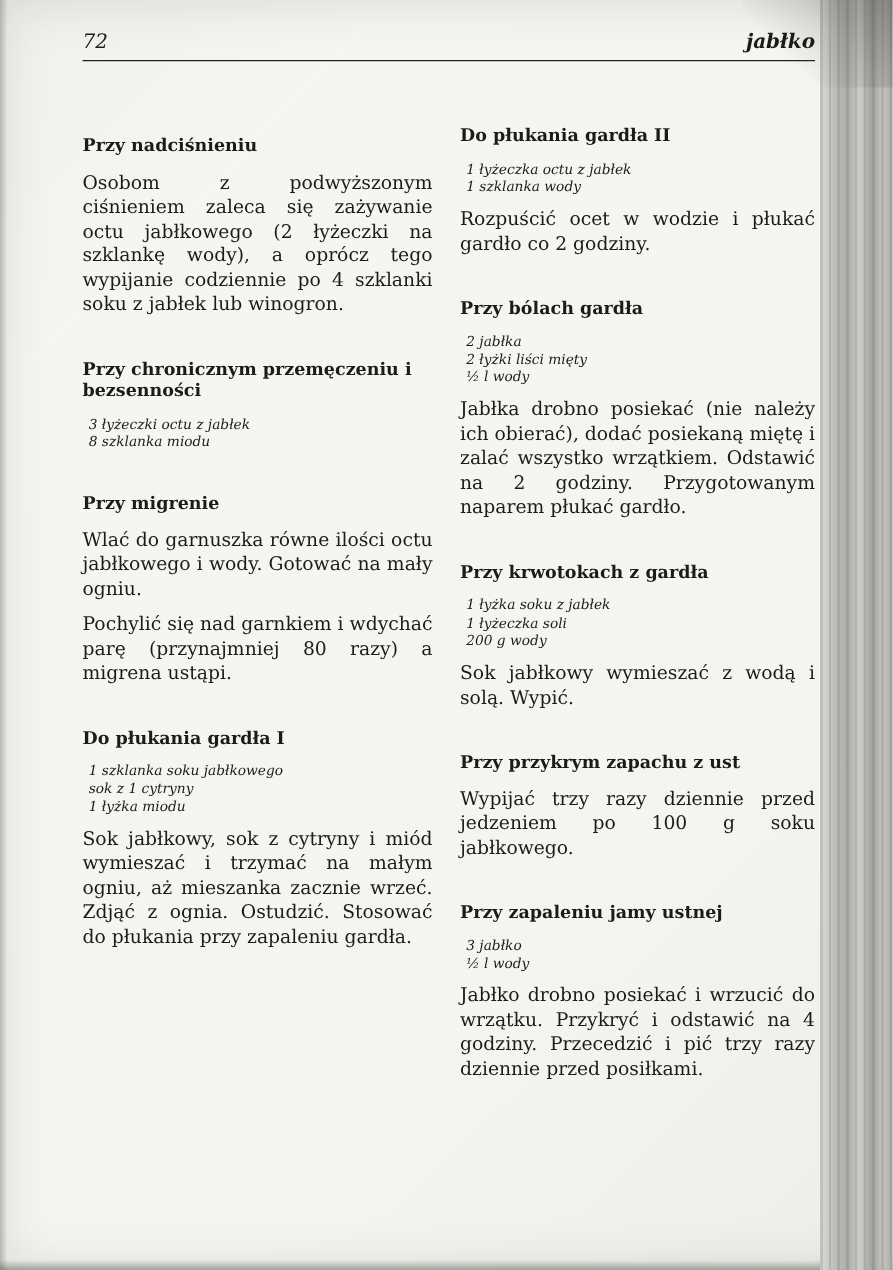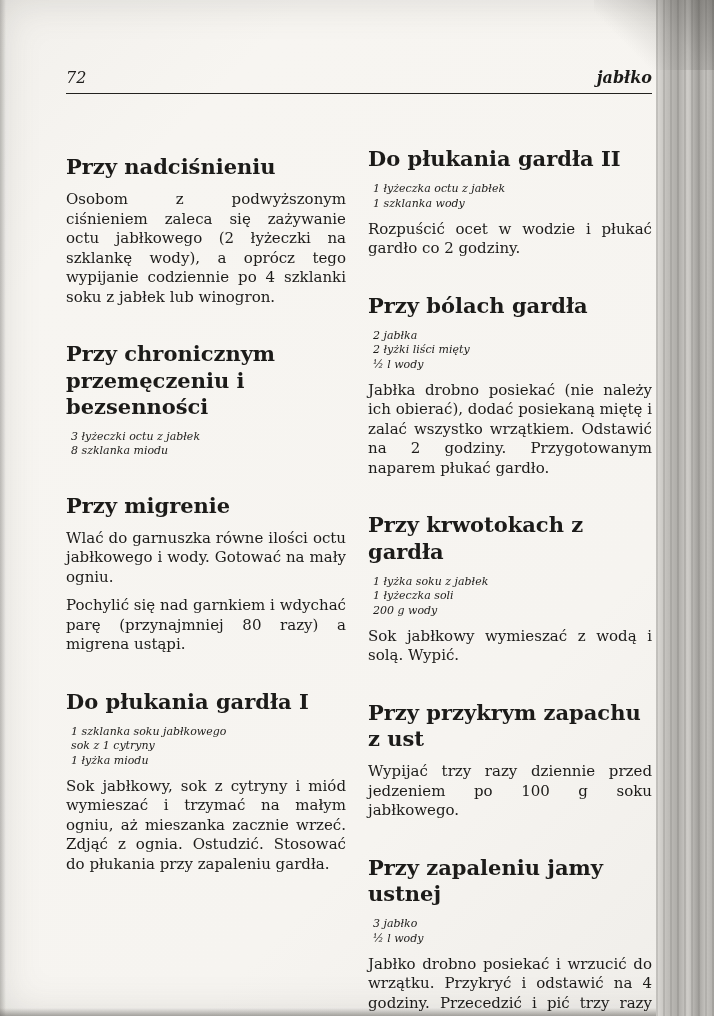--- a/index.html
+++ b/index.html
@@ -33,21 +33,21 @@
     background:linear-gradient(0deg,rgba(80,78,74,.45),rgba(80,78,74,0));
   }
   .left-edge{
     position:absolute;left:0;top:0;width:6px;height:100%;
     background:linear-gradient(90deg,rgba(80,78,74,.30),rgba(80,78,74,0));
   }
 
   .content{
     position:absolute;top:0;left:0;width:620px;height:100%;
     box-sizing:border-box;
-    padding:68px 0 0 66px;
+    padding:23px 0 0 66px;
   }
 
   .running-head{
     display:flex;justify-content:space-between;align-items:flex-end;
     width:586px;
     border-bottom:1.6px solid #23221f;
     padding-bottom:6px;
     margin-bottom:4px;
   }
   .page-number{font-style:italic;font-size:16px;}
@@ -57,21 +57,21 @@
     display:grid;
     grid-template-columns:280px 284px;
     column-gap:22px;
     width:586px;
     padding-top:56px;
   }
 
   .section{margin-bottom:34px;}
   .col-right .section:first-child{margin-top:-8px;}
   .section-title{
-    font-size:21px;font-weight:bold;
+    font-size:14px;font-weight:bold;
     margin:0 0 10px 0;line-height:1.25;
   }
   .ingredients{
     font-style:italic;font-size:11px;line-height:1.3;
     margin:0 0 9px 0;padding-left:5px;
   }
   .body-par{
     font-size:15px;line-height:1.3;
     text-align:justify;
     margin:6px 0 9px 0;

